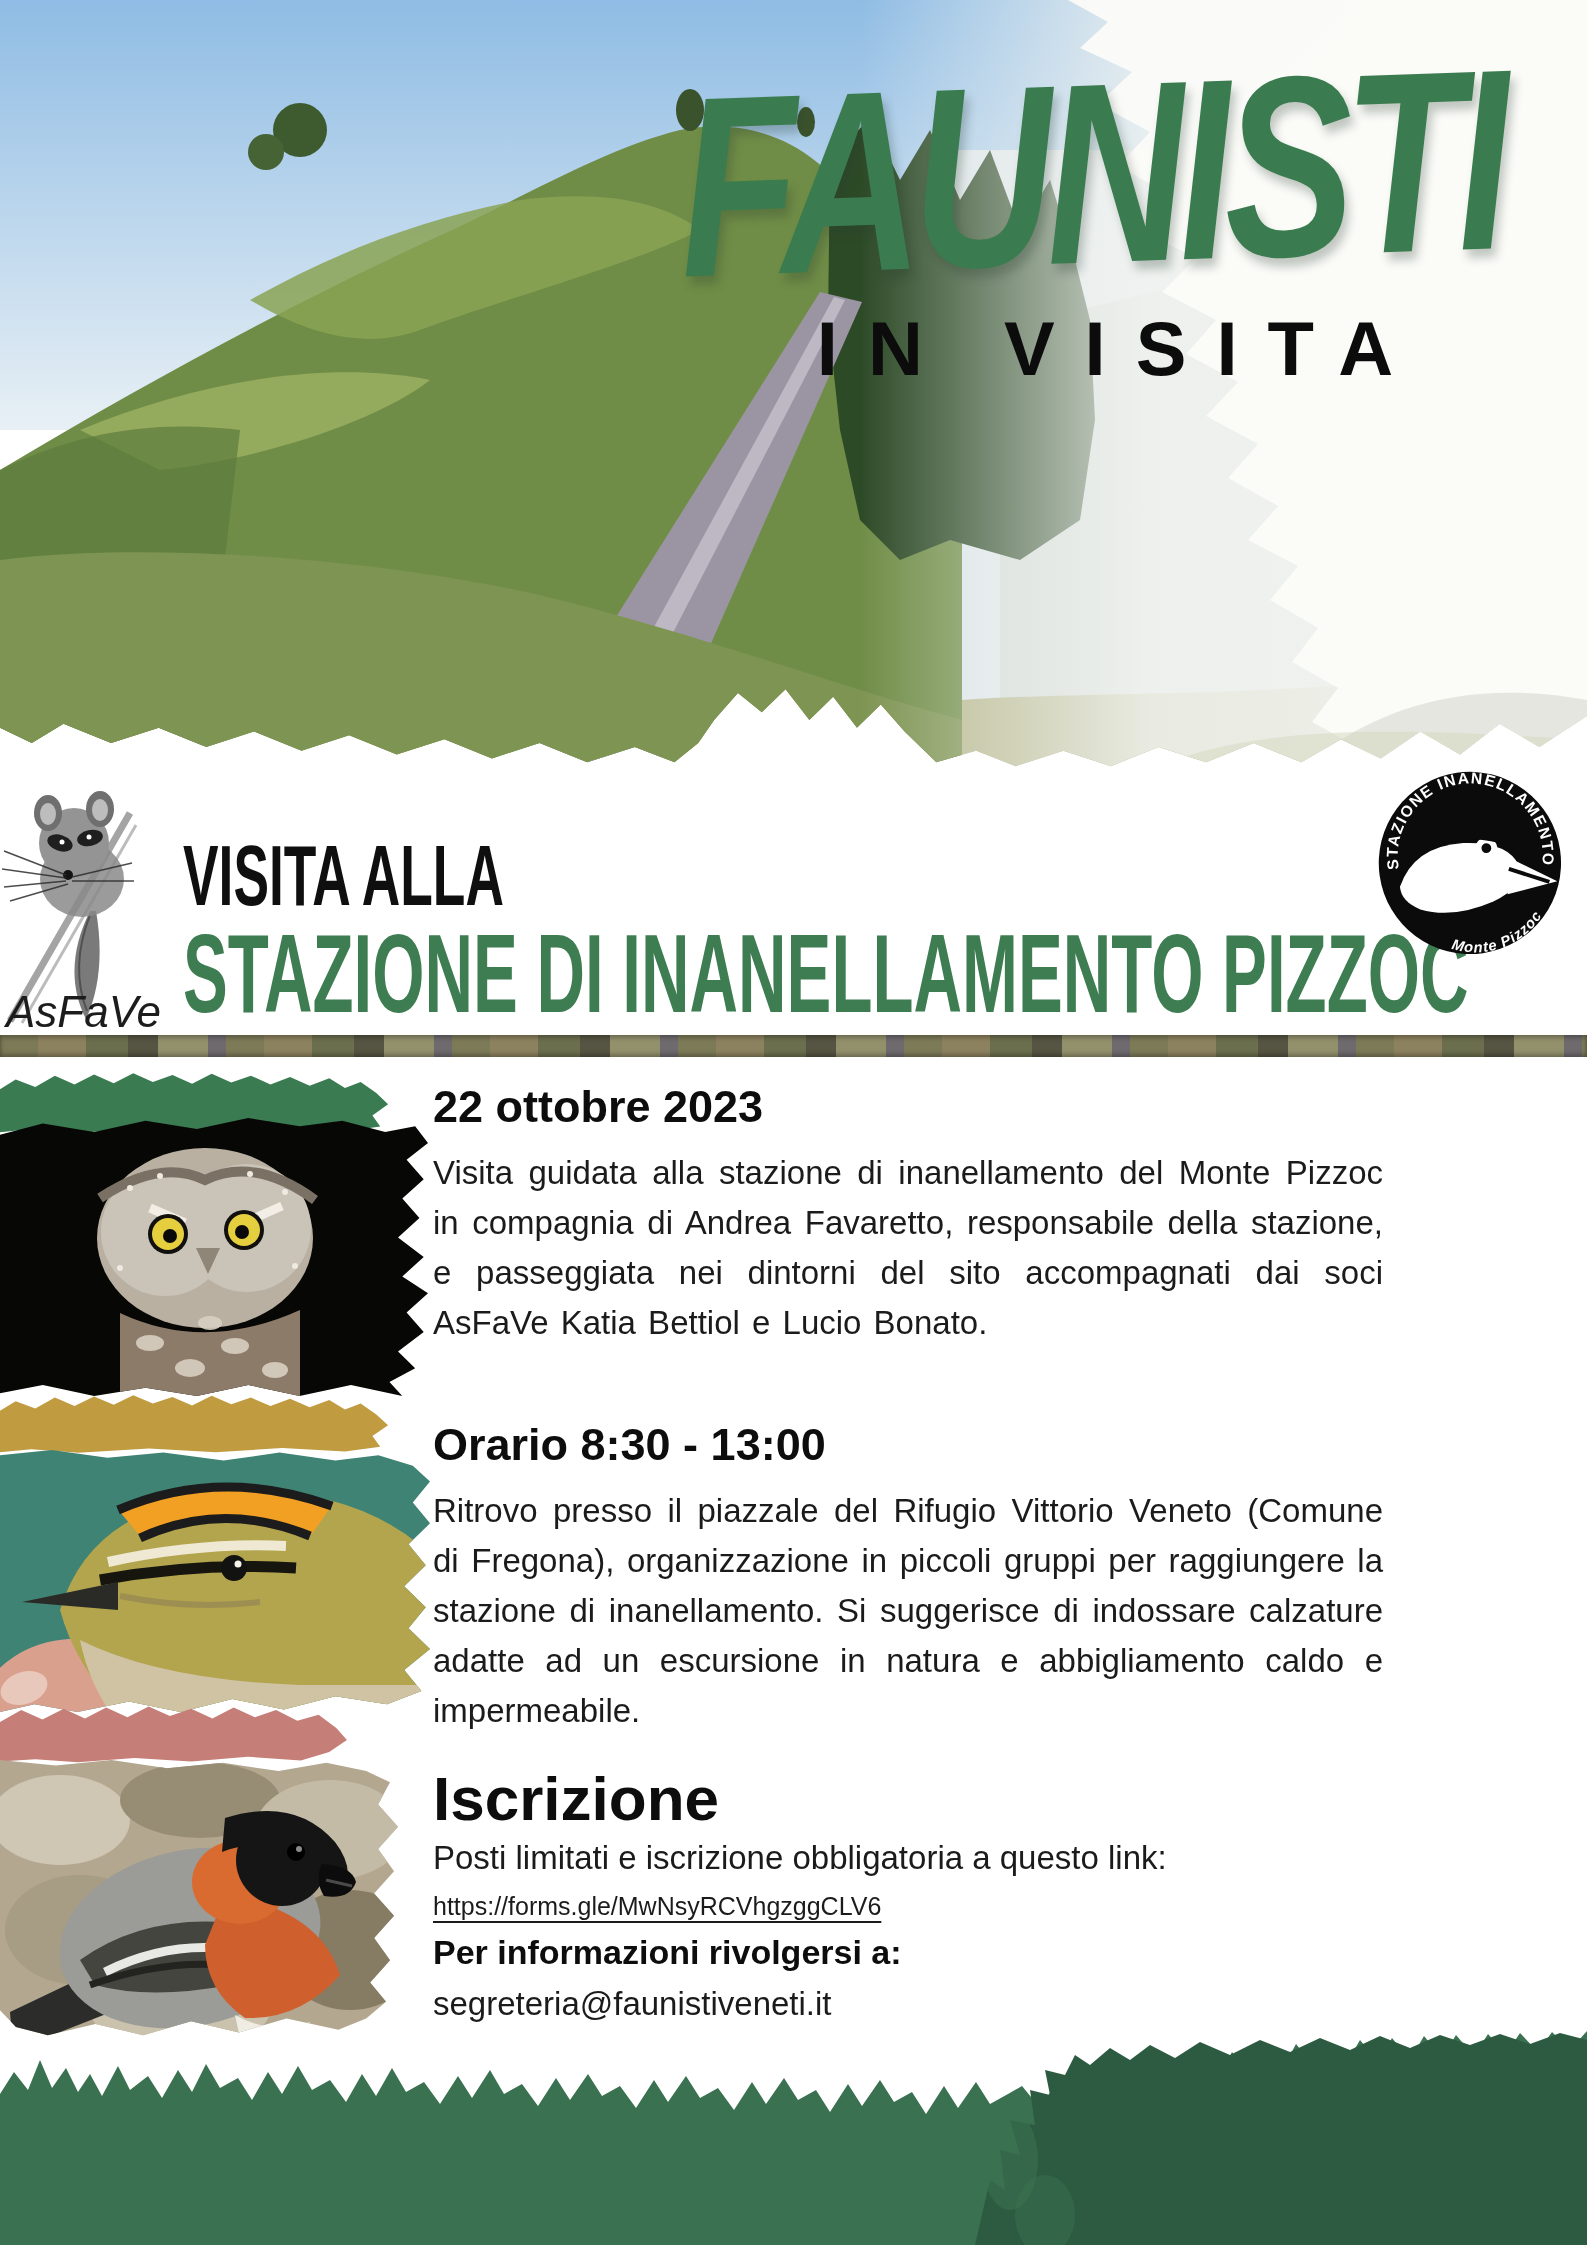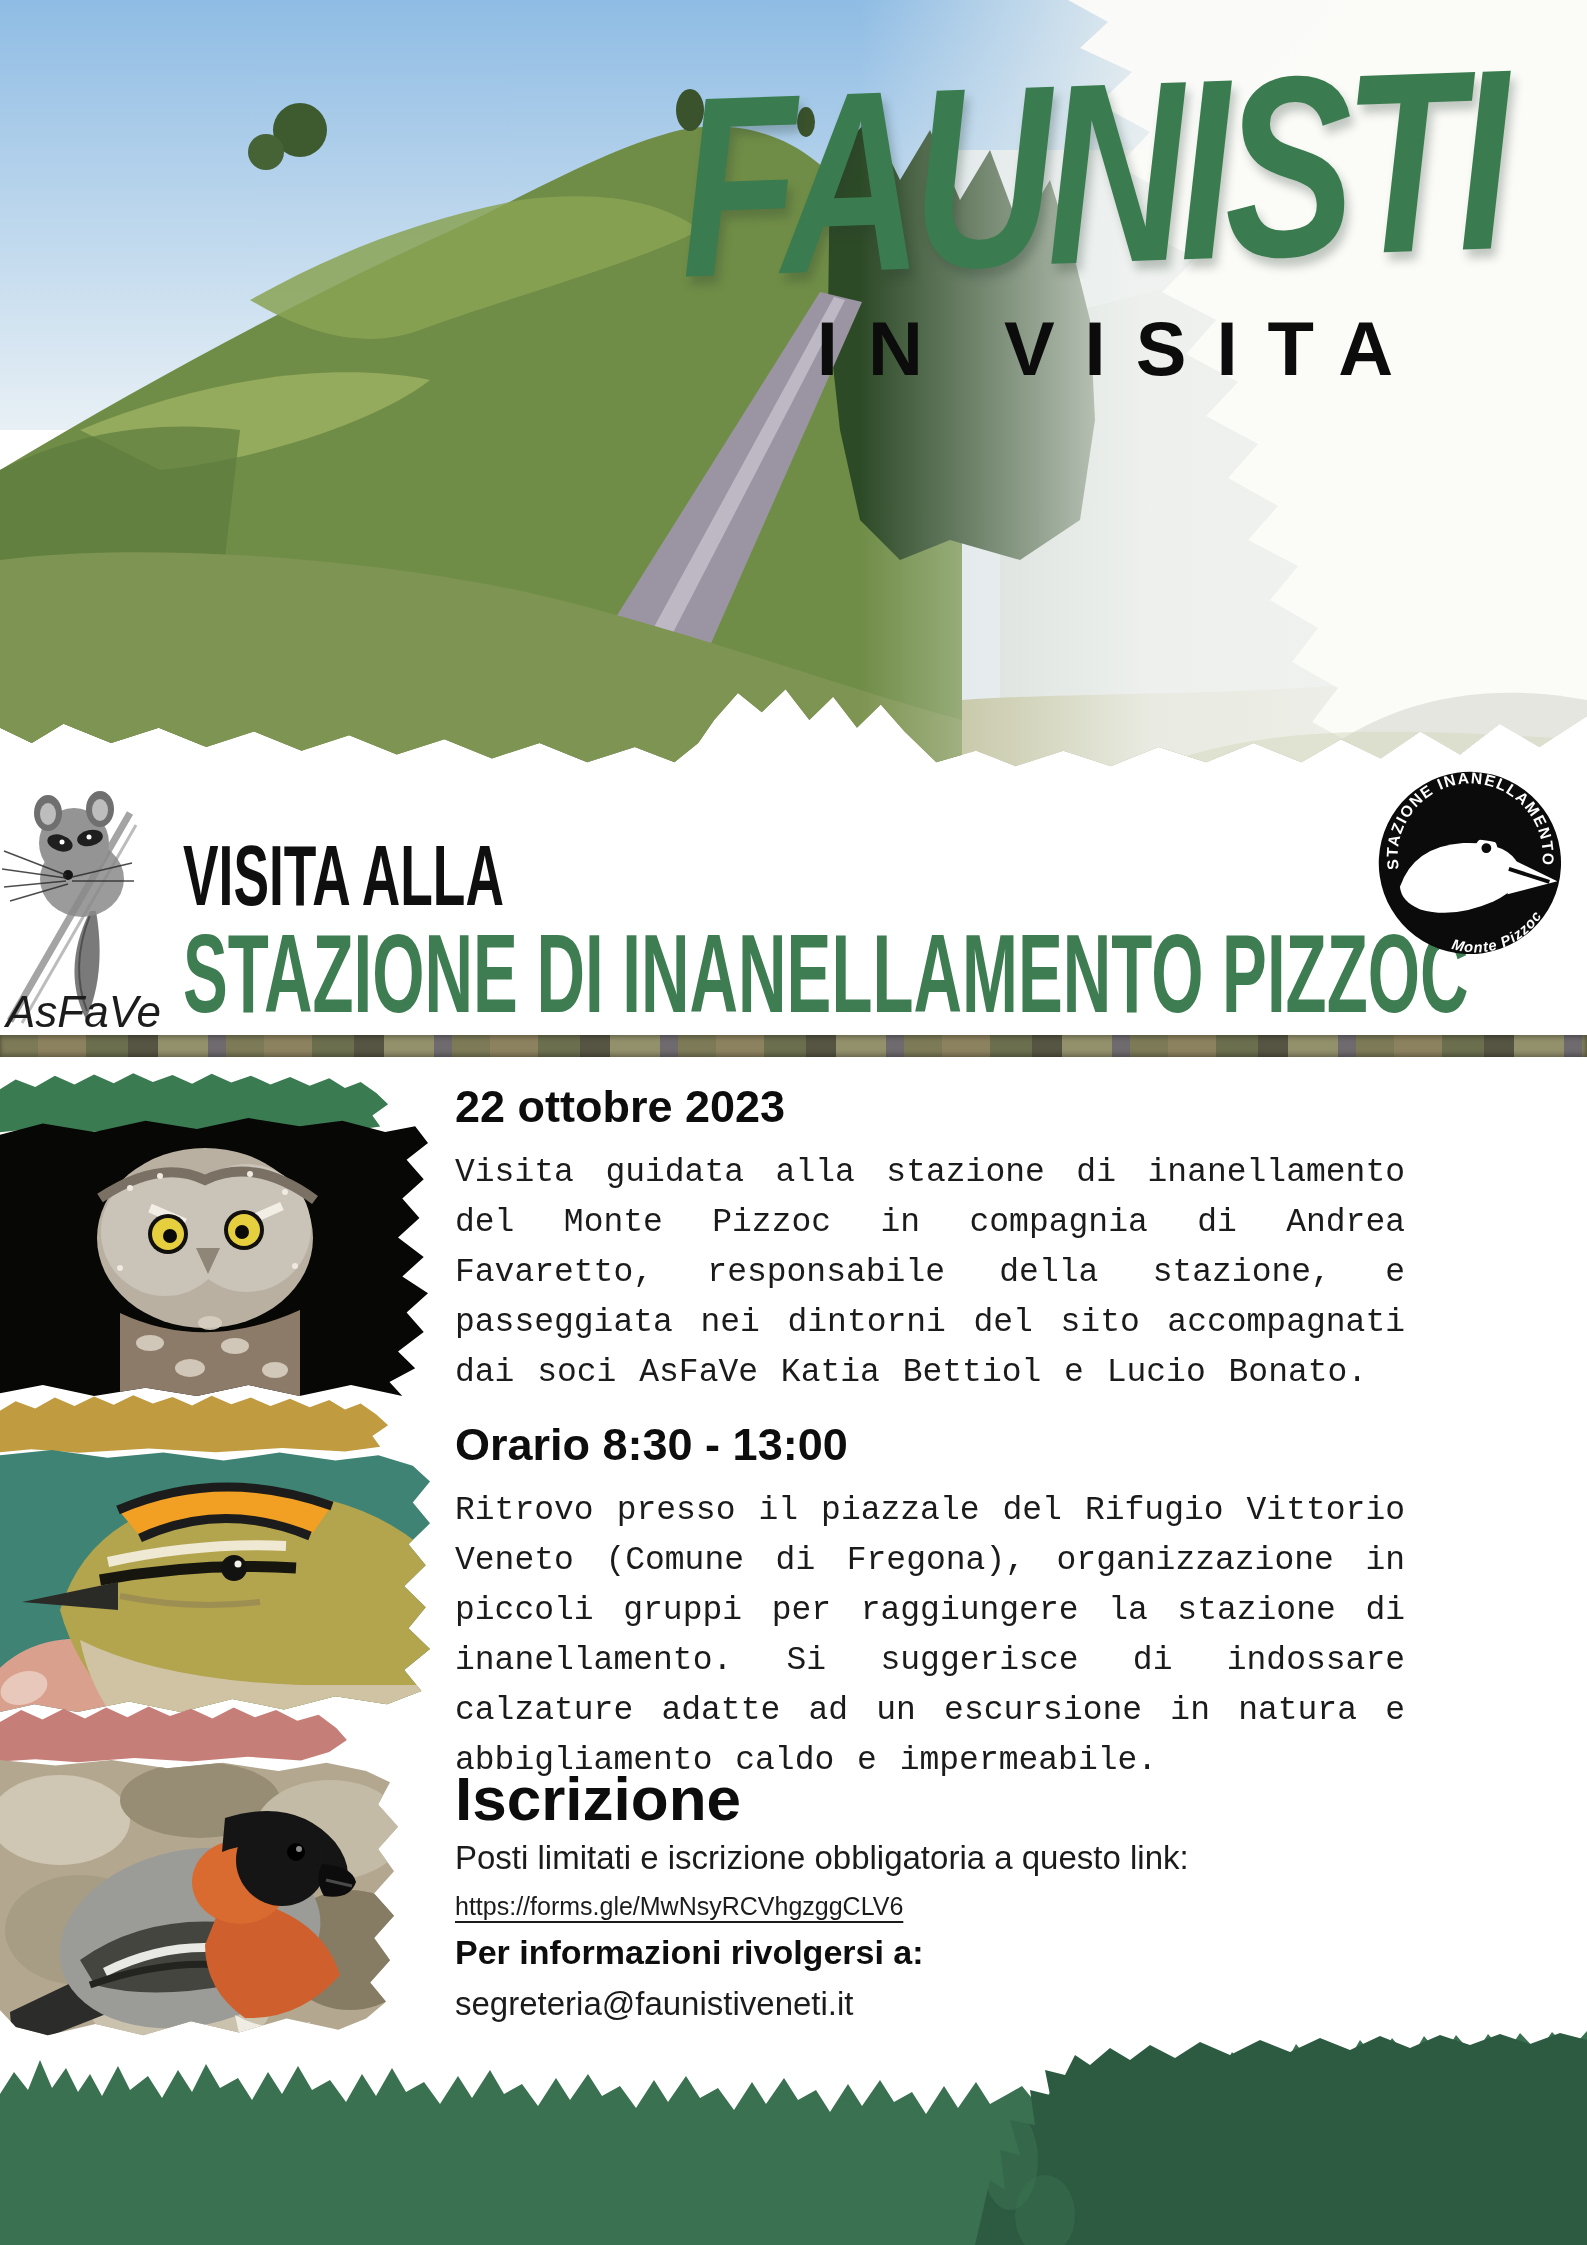--- a/index.html
+++ b/index.html
@@ -53,23 +53,23 @@
   .stroke-pink{top:1704px;width:354px;height:60px;background:#C67E78;
     clip-path:polygon(0% 30%,6% 10%,12% 26%,18% 8%,24% 24%,30% 6%,36% 22%,42% 4%,48% 20%,54% 8%,60% 24%,66% 6%,72% 22%,78% 10%,84% 28%,90% 18%,95% 40%,98% 60%,93% 80%,85% 94%,70% 88%,54% 96%,38% 90%,22% 97%,10% 92%,0% 96%);}
   .bird-block{position:absolute;left:0;overflow:hidden;}
   .owl-block{top:1118px;width:428px;height:278px;background:#070705;
     clip-path:polygon(0% 6%,10% 2%,22% 5%,34% 1%,46% 4%,58% 0%,70% 3%,80% 1%,90% 5%,97% 3%,100% 9%,95% 15%,99% 22%,94% 29%,98% 36%,93% 43%,99% 50%,94% 57%,100% 63%,95% 70%,99% 77%,93% 84%,97% 90%,91% 95%,94% 100%,82% 96%,70% 100%,58% 96%,46% 100%,34% 97%,22% 100%,10% 96%,0% 99%);}
   .firecrest-block{top:1450px;width:430px;height:262px;background:#3F8374;
     clip-path:polygon(0% 2%,12% 0%,25% 3%,38% 1%,52% 4%,65% 1%,78% 4%,88% 2%,96% 6%,100% 12%,96% 20%,100% 28%,95% 36%,99% 44%,94% 52%,99% 60%,95% 68%,100% 76%,94% 84%,98% 92%,90% 97%,78% 94%,66% 99%,54% 95%,42% 100%,30% 96%,18% 100%,8% 97%,0% 100%);}
   .bullfinch-block{top:1760px;width:398px;height:278px;background:#b3a78f;
     clip-path:polygon(0% 0%,14% 2%,28% 0%,42% 3%,56% 1%,70% 4%,82% 1%,92% 4%,98% 8%,95% 16%,100% 24%,95% 32%,99% 40%,94% 48%,99% 56%,94% 64%,98% 72%,93% 80%,97% 87%,92% 93%,85% 97%,72% 93%,60% 98%,48% 94%,36% 99%,24% 95%,12% 99%,4% 96%,0% 90%);}
   
-  .tx{position:absolute;left:455px;width:950px;color:#141414;}
+  .tx{position:absolute;left:433px;width:950px;color:#141414;}
   .tx-h{font-weight:700;font-size:45px;line-height:1.1;color:#0d0d0d;letter-spacing:0px;}
-  .tx-p{font-size:33px;line-height:50px;text-align:justify;word-spacing:3px;color:#1b1b1b;font-family:Liberation Mono, monospace;}
+  .tx-p{font-size:33px;line-height:50px;text-align:justify;word-spacing:3px;color:#1b1b1b;}
   .tx-line{font-size:33px;line-height:44px;color:#1b1b1b;}
   .tx-link{font-size:25px;line-height:44px;color:#1b1b1b;text-decoration:underline;text-underline-offset:6px;}
   .tx-bold{font-weight:700;font-size:34px;line-height:44px;color:#0d0d0d;}
   #h-date{top:1082px;}   #p-date{top:1148px;}
   #h-time{top:1420px;}   #p-time{top:1486px;}
   #h-iscr{top:1765px;font-size:62px;}
   #p-iscr-intro{top:1836px;}
   #p-iscr-link{top:1884px;}
   #p-iscr-info{top:1930px;}
   #p-iscr-mail{top:1982px;}

